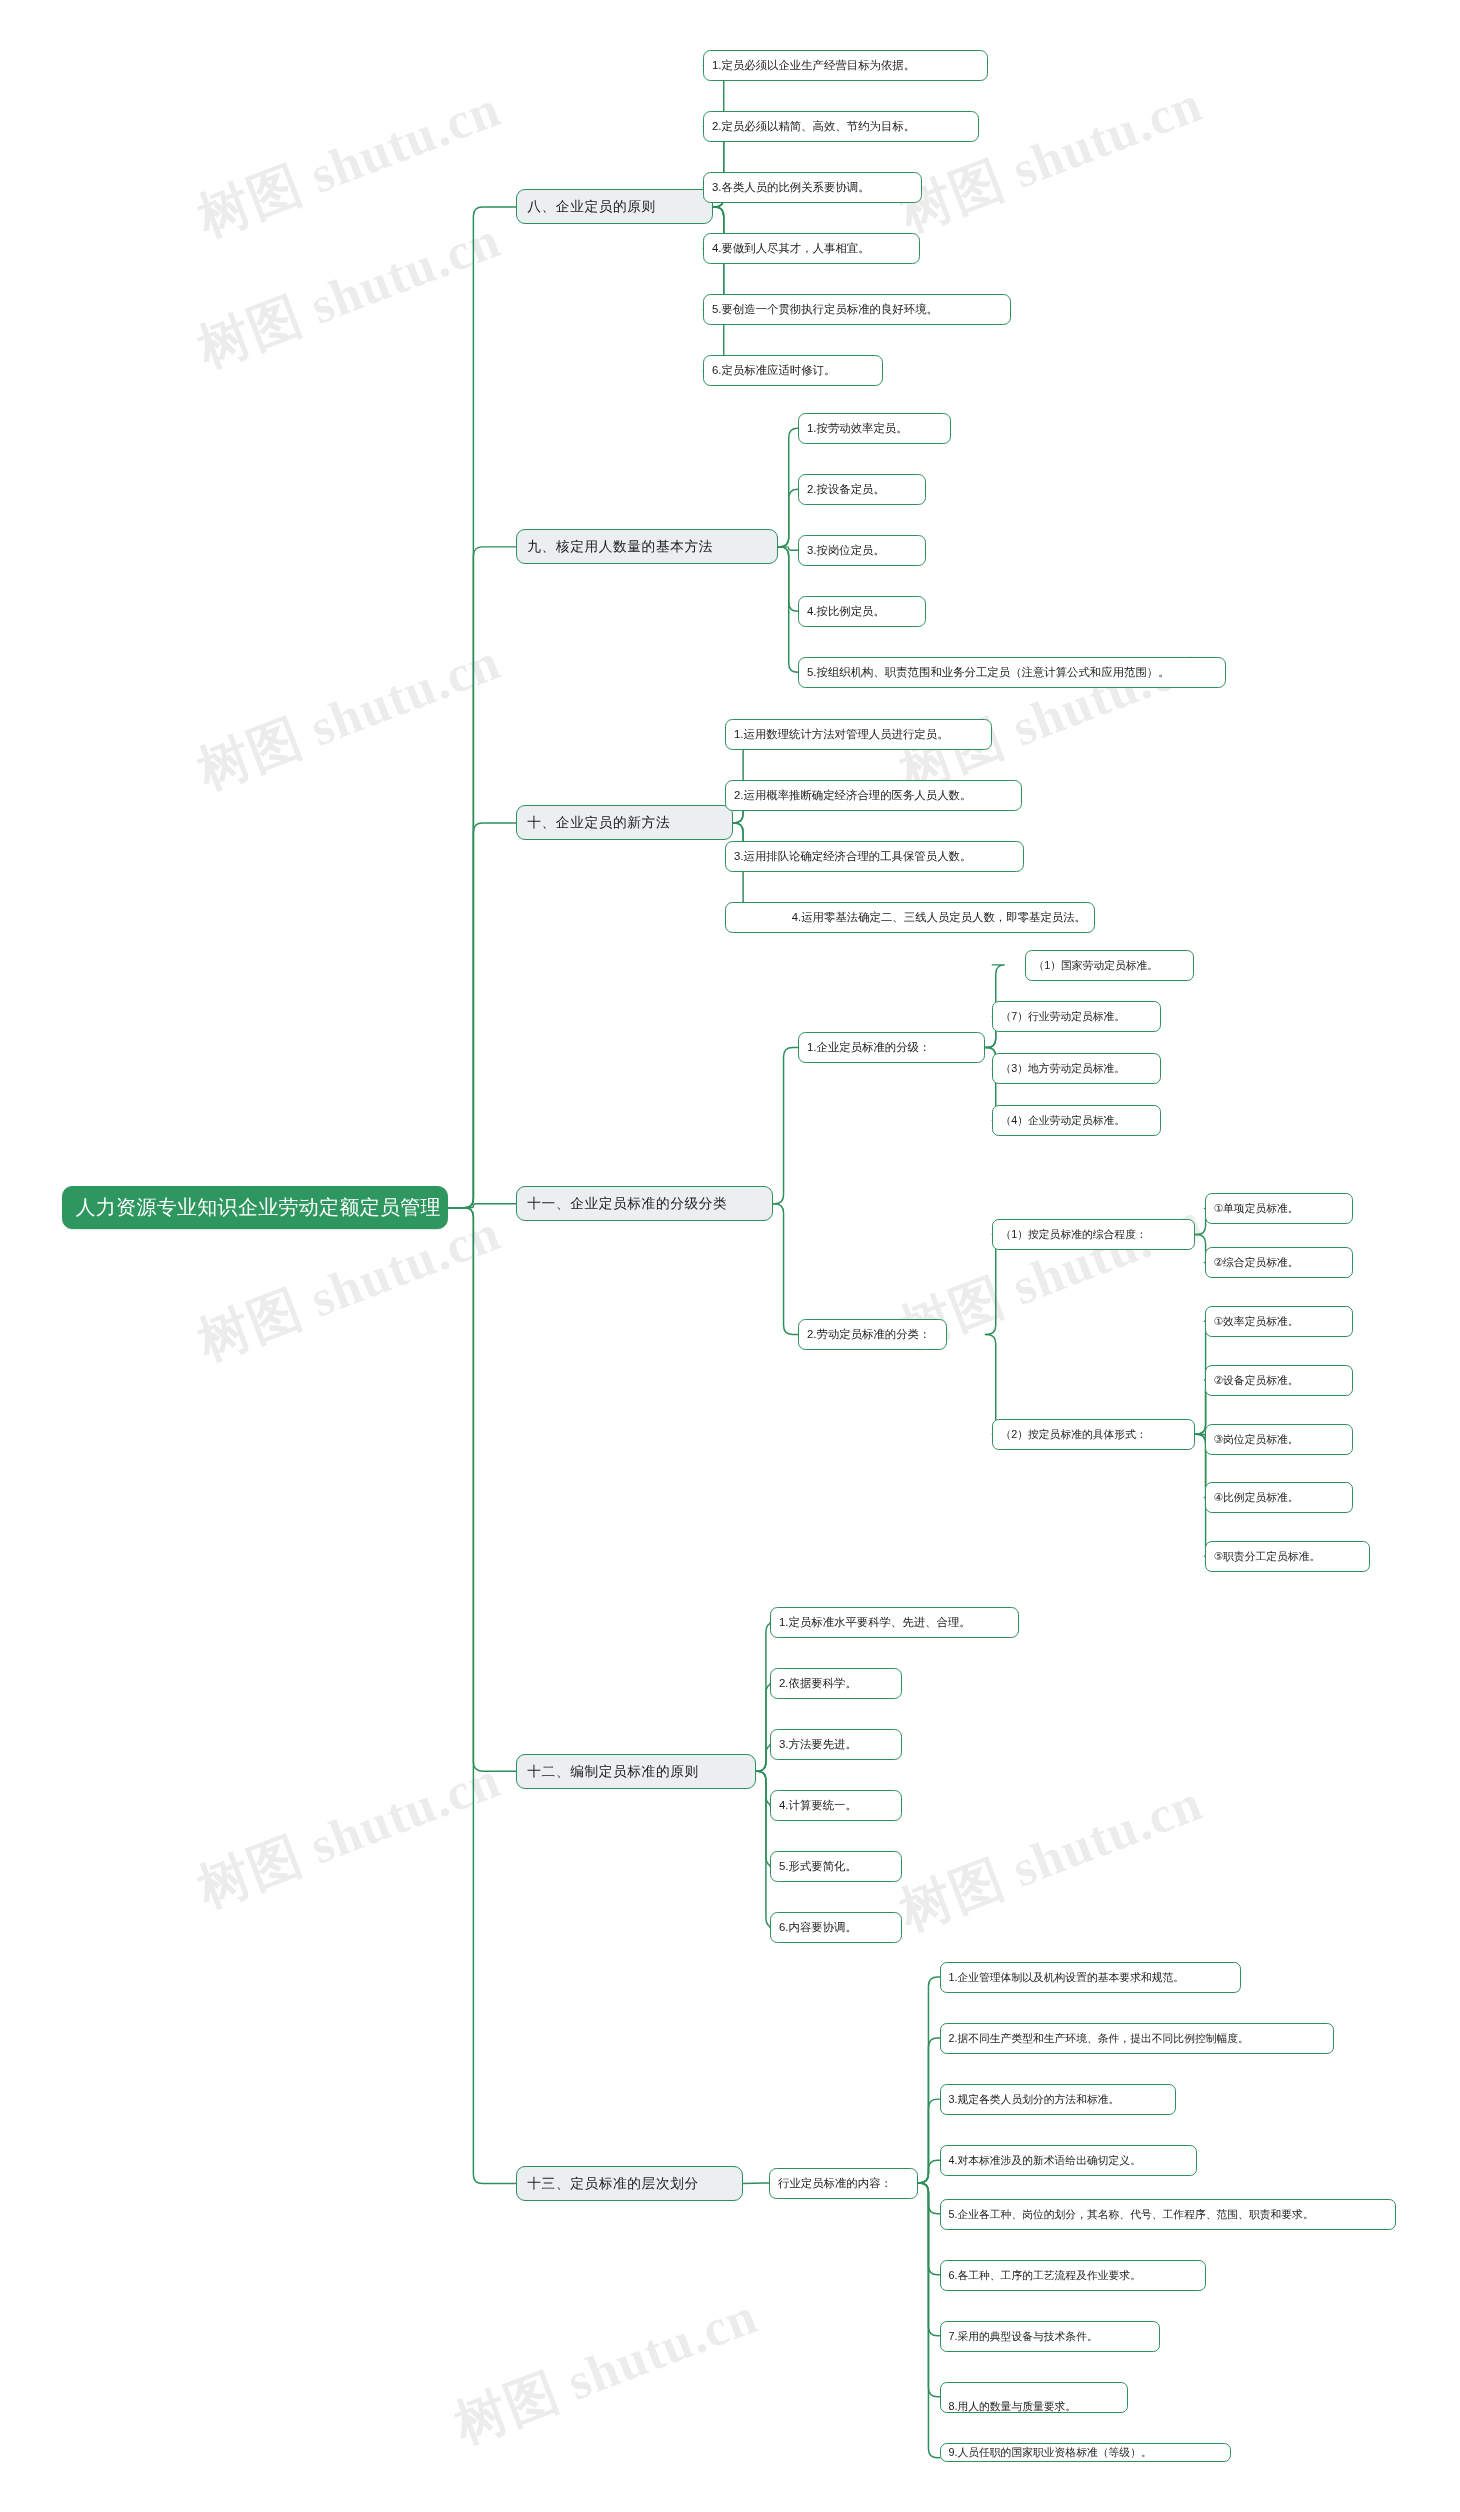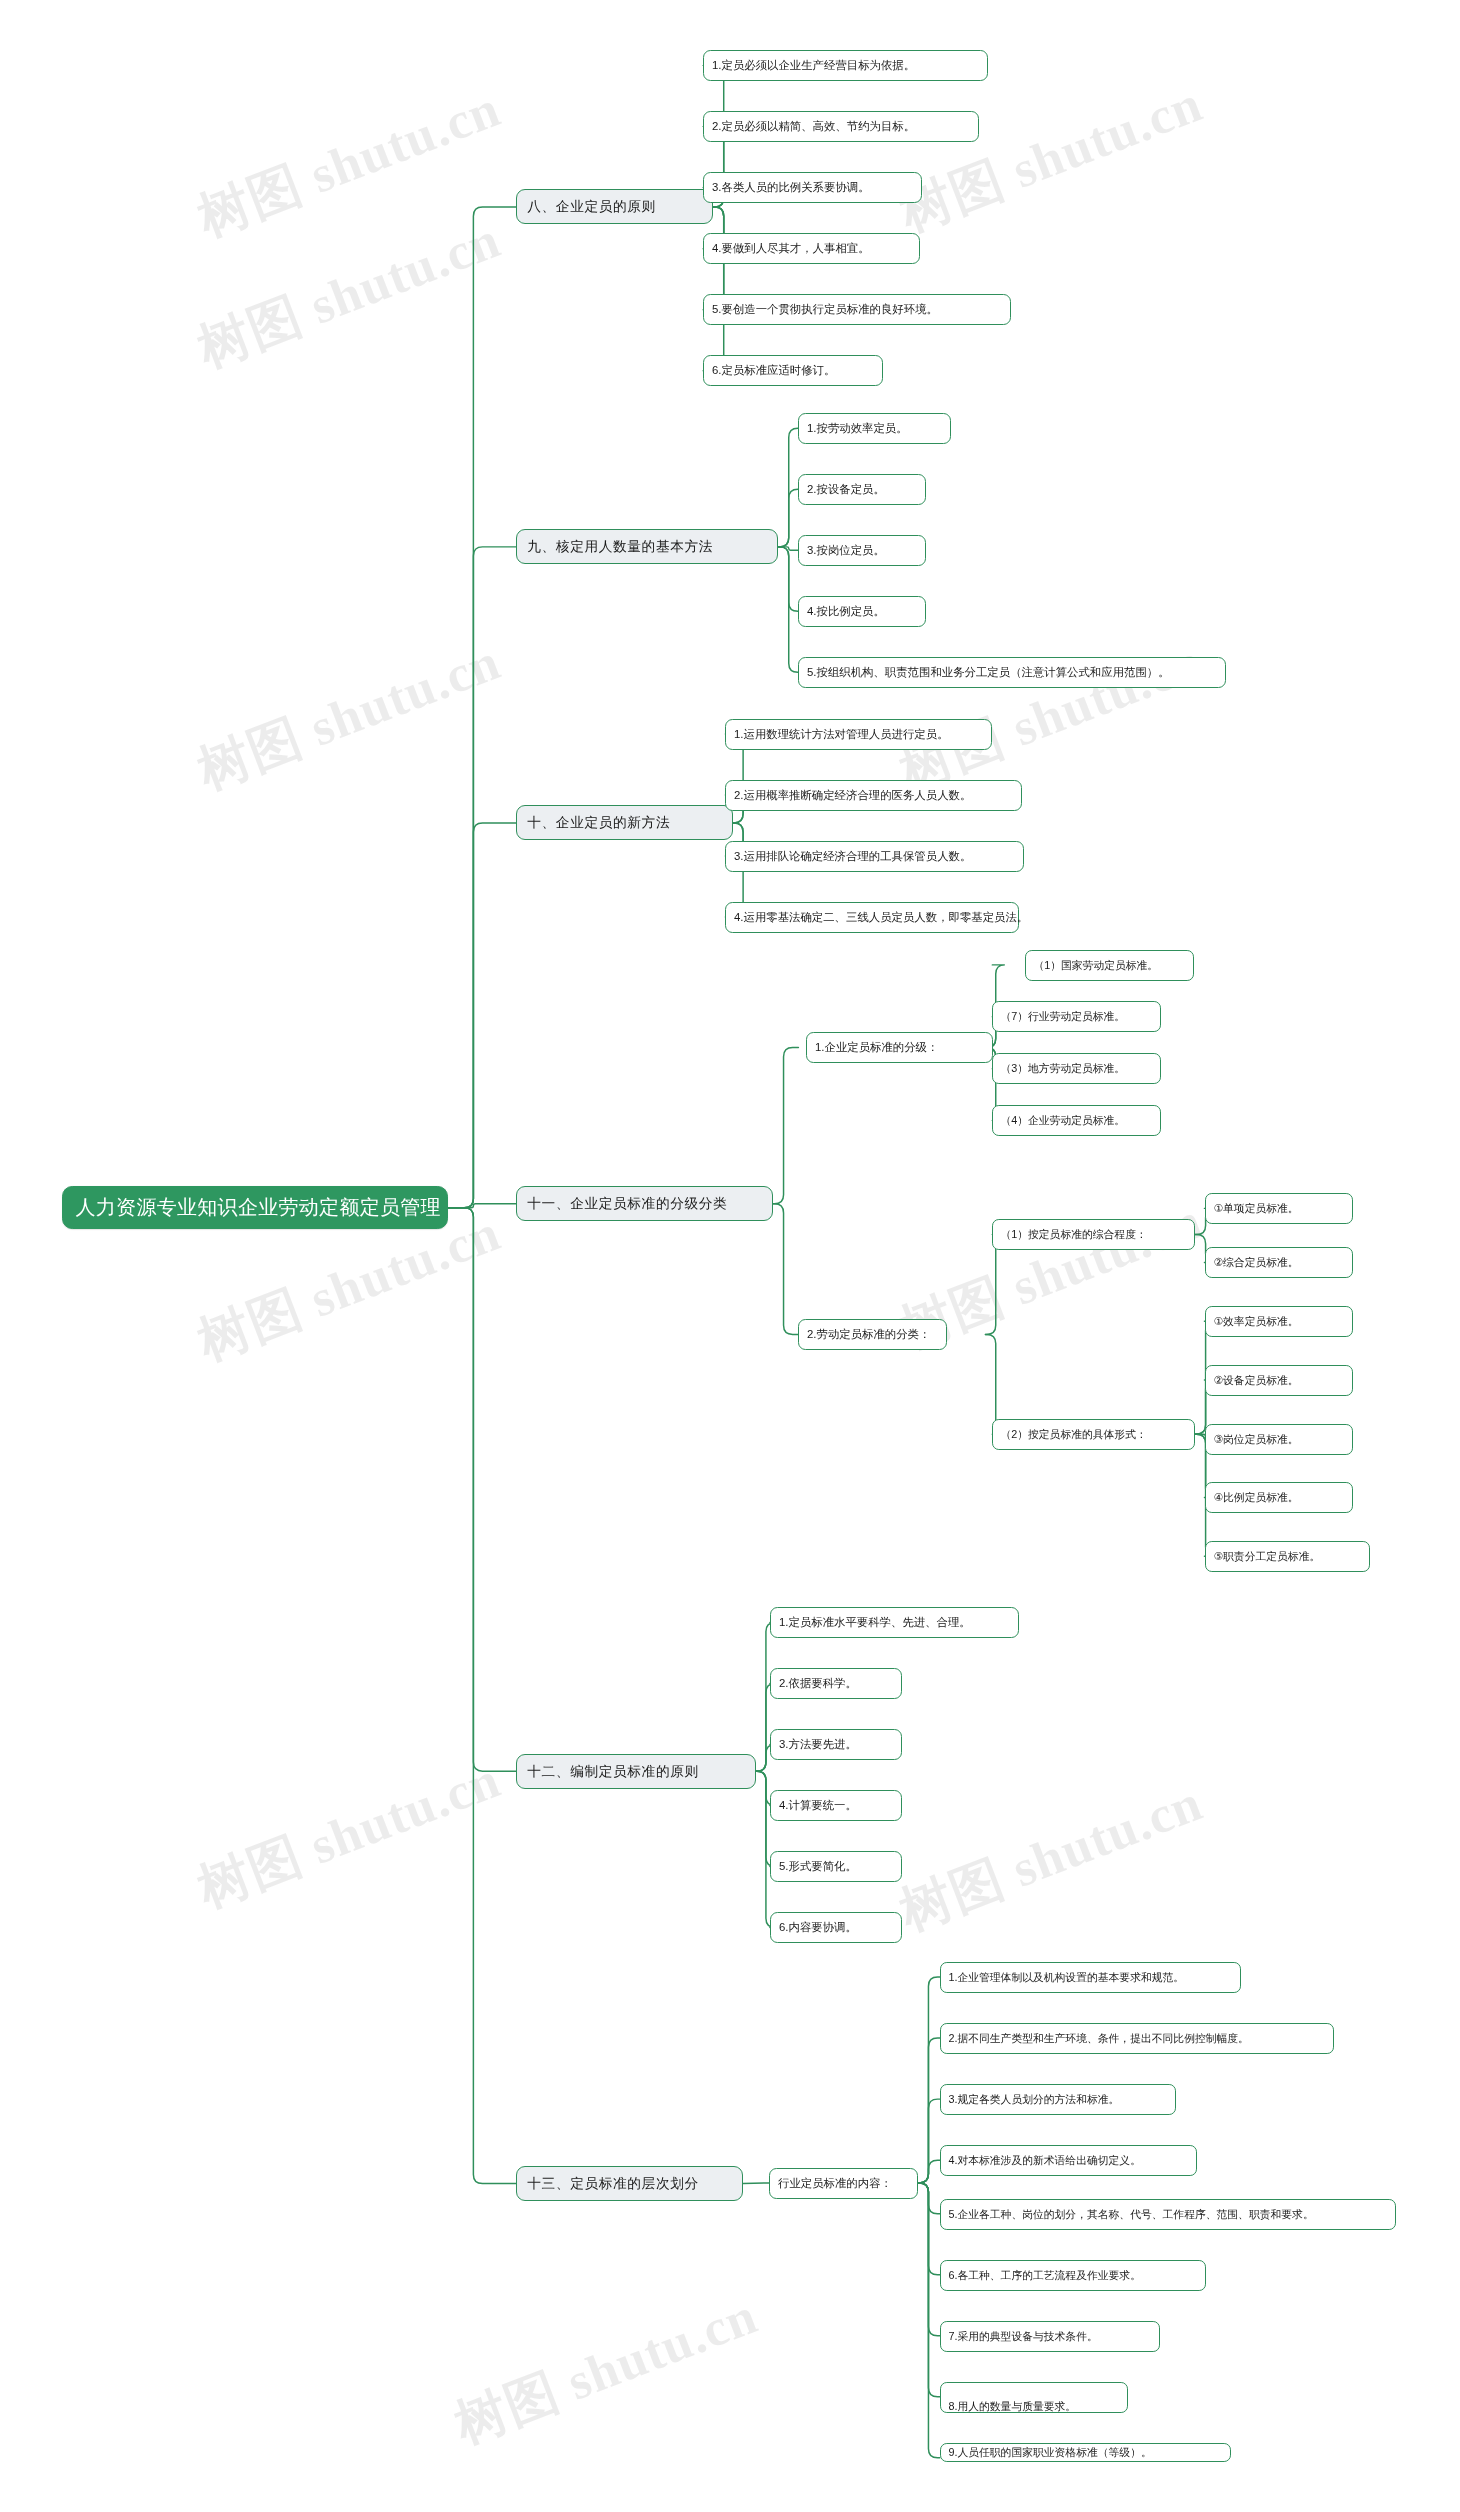--- a/index.html
+++ b/index.html
@@ -216,27 +216,27 @@
       </div>
       <div class="node lvl3" style="left: 725px; top: 719px; width: 267px; height: 31px;">
         <span class="txt">1.运用数理统计方法对管理人员进行定员。</span>
       </div>
       <div class="node lvl3" style="left: 725px; top: 780px; width: 297px; height: 31px;">
         <span class="txt">2.运用概率推断确定经济合理的医务人员人数。</span>
       </div>
       <div class="node lvl3" style="left: 725px; top: 841px; width: 299px; height: 31px;">
         <span class="txt">3.运用排队论确定经济合理的工具保管员人数。</span>
       </div>
-      <div class="node lvl3" style="left: 725px; top: 902px; width: 294px; height: 31px;">
+      <div class="node lvl3" style="left: 725px; top: 902px; width: 370px; height: 31px; justify-content: flex-end;">
         <span class="txt">4.运用零基法确定二、三线人员定员人数，即零基定员法。</span>
       </div>
       <div class="node lvl2" style="left: 516px; top: 1186px; width: 257px; height: 35px;">
         <span class="txt">十一、企业定员标准的分级分类</span>
       </div>
-      <div class="node lvl3" style="left: 798px; top: 1032px; width: 187px; height: 31px; margin-left: 8px;">
+      <div class="node lvl3" style="left: 798px; top: 1032px; width: 187px; height: 31px;">
         <span class="txt">1.企业定员标准的分级：</span>
       </div>
       <div class="node lvl4" style="left: 992px; top: 950px; width: 169px; height: 31px; margin-left: 33px;">
         <span class="txt">（1）国家劳动定员标准。</span>
       </div>
       <div class="node lvl4" style="left: 992px; top: 1001px; width: 169px; height: 31px;">
         <span class="txt">（7）行业劳动定员标准。</span>
       </div>
       <div class="node lvl4" style="left: 992px; top: 1053px; width: 169px; height: 31px;">
         <span class="txt">（3）地方劳动定员标准。</span>

